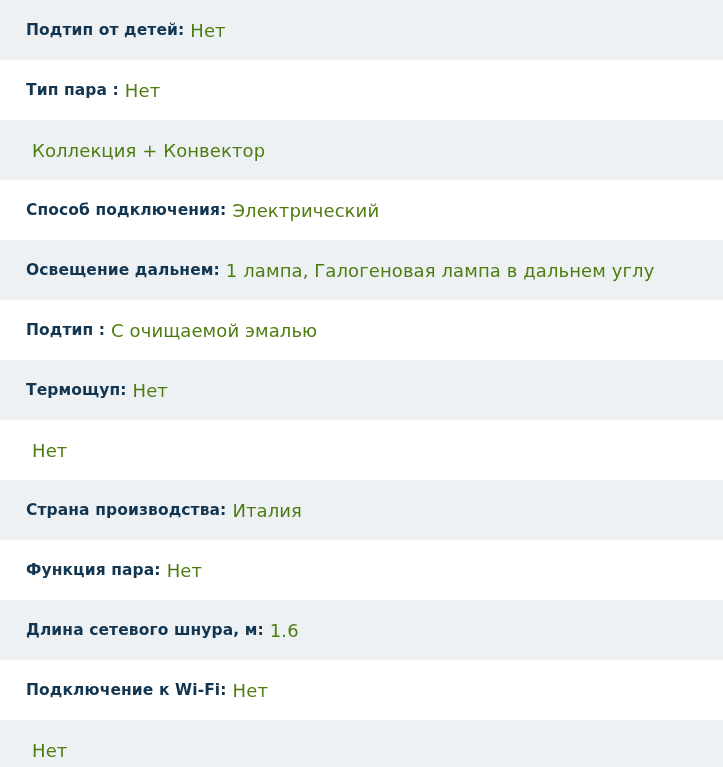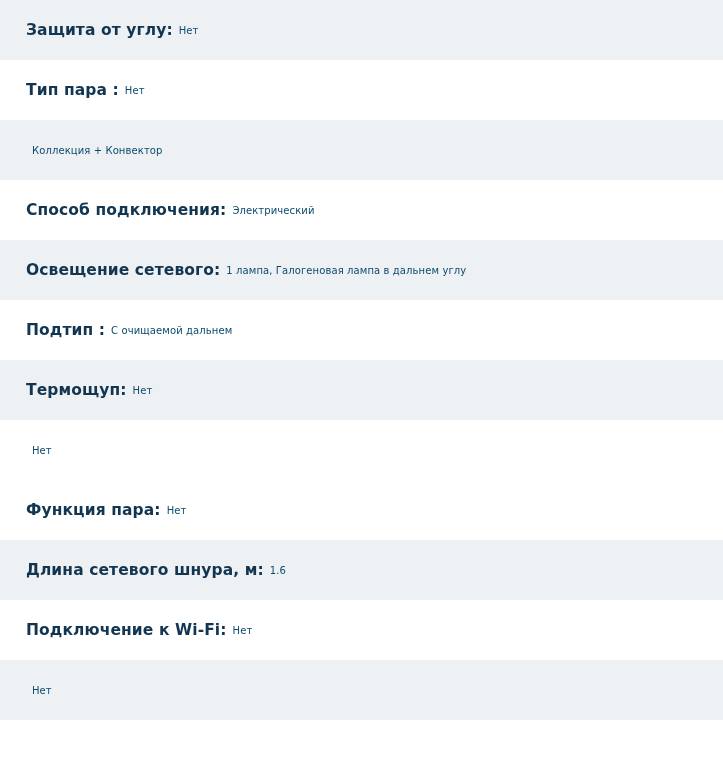--- a/index.html
+++ b/index.html
@@ -33,60 +33,64 @@
     border-radius: 29px;
   }
   .spec-label {
     font-weight: bold;
     color: #123651;
     font-size: 15.5px;
     letter-spacing: 0.1px;
     white-space: nowrap;
   }
   .spec-value {
-    color: #0c4a6e;
-    font-size: 10px;
+    color: #4d7c0f;
+    font-size: 18px;
     letter-spacing: 0.1px;
     margin-left: 6px;
     white-space: nowrap;
   }
 </style>
 </head>
 <body>
 
 <div class="spec-table" id="spec-table">
     <div class="spec-row odd">
-      <span class="spec-label">Защита от углу:</span>
+      <span class="spec-label">Подтип от детей:</span>
       <span class="spec-value">Нет</span>
     </div>
     <div class="spec-row even">
       <span class="spec-label">Тип пара :</span>
       <span class="spec-value">Нет</span>
     </div>
     <div class="spec-row odd">
       <span class="spec-value">Коллекция + Конвектор</span>
     </div>
     <div class="spec-row even">
       <span class="spec-label">Способ подключения:</span>
       <span class="spec-value">Электрический</span>
     </div>
     <div class="spec-row odd">
-      <span class="spec-label">Освещение сетевого:</span>
+      <span class="spec-label">Освещение дальнем:</span>
       <span class="spec-value">1 лампа, Галогеновая лампа в дальнем углу</span>
     </div>
     <div class="spec-row even">
       <span class="spec-label">Подтип :</span>
-      <span class="spec-value">С очищаемой дальнем</span>
+      <span class="spec-value">С очищаемой эмалью</span>
     </div>
     <div class="spec-row odd">
       <span class="spec-label">Термощуп:</span>
       <span class="spec-value">Нет</span>
     </div>
     <div class="spec-row even">
       <span class="spec-value">Нет</span>
+    </div>
+    <div class="spec-row odd">
+      <span class="spec-label">Страна производства:</span>
+      <span class="spec-value">Италия</span>
     </div>
     <div class="spec-row even">
       <span class="spec-label">Функция пара:</span>
       <span class="spec-value">Нет</span>
     </div>
     <div class="spec-row odd">
       <span class="spec-label">Длина сетевого шнура, м:</span>
       <span class="spec-value">1.6</span>
     </div>
     <div class="spec-row even">

